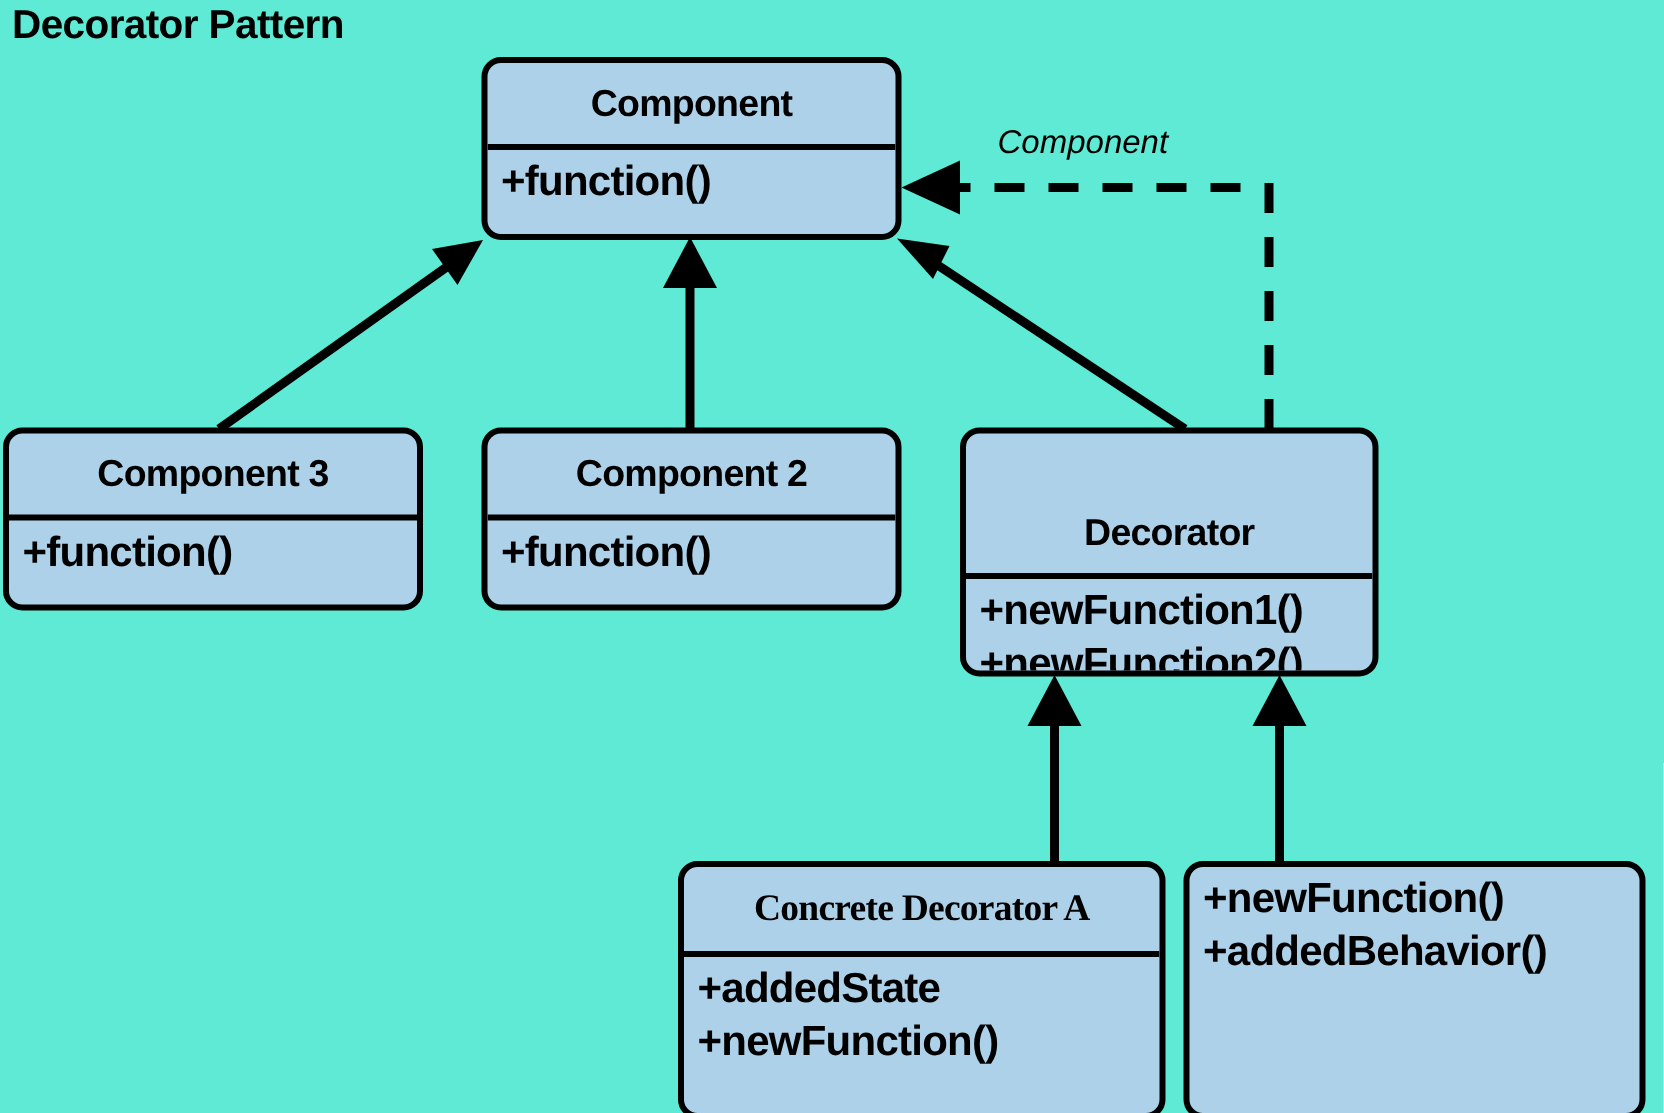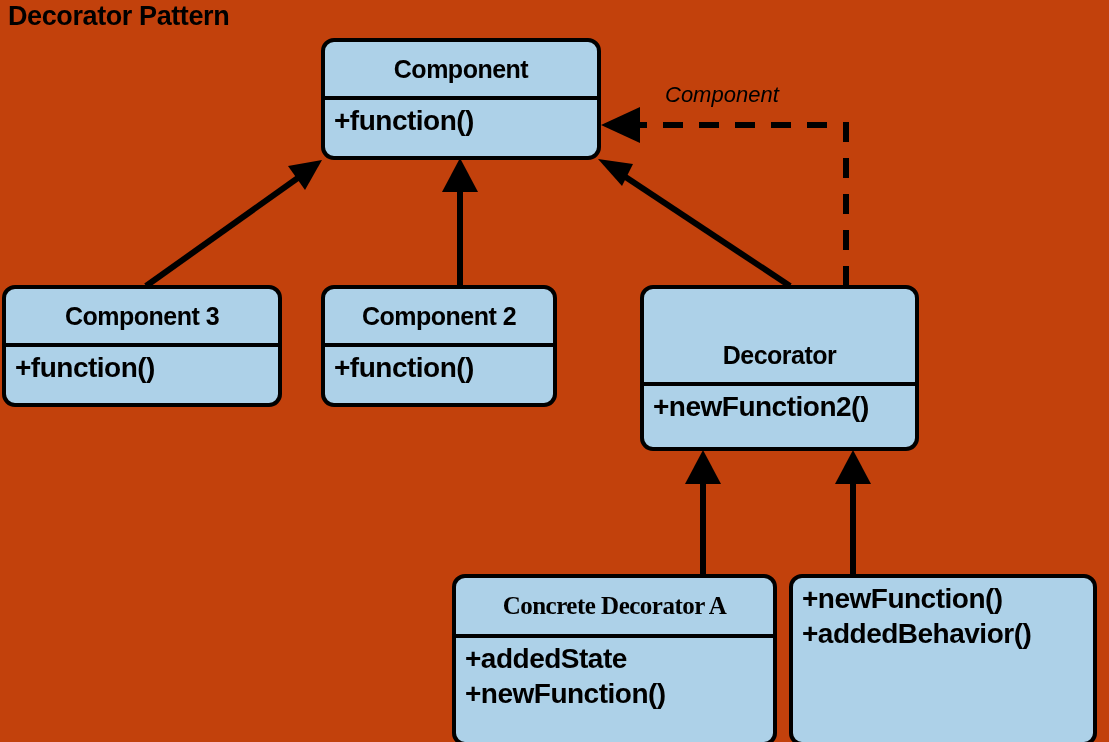--- a/index.html
+++ b/index.html
@@ -8,21 +8,21 @@
     padding: 0;
     background: #ffffff;
   }
   body {
     font-family: "Liberation Sans", sans-serif;
   }
   #canvas {
     position: relative;
     width: 1109px;
     height: 742px;
-    background: #c2410c;
+    background: #5eead4;
     overflow: hidden;
   }
   #edge-layer {
     position: absolute;
     left: 0;
     top: 0;
     width: 1109px;
     height: 742px;
     pointer-events: none;
   }
@@ -79,21 +79,21 @@
     color: #000000;
     white-space: nowrap;
     z-index: 6;
   }
 
   
   #class-component      { left: 321px; top: 38px;  width: 280px; height: 122px; }
   #class-component .class-name { height: 58px; }
   #class-component1     { left: 2px;   top: 285px; width: 280px; height: 122px; }
   #class-component1 .class-name { height: 58px; }
-  #class-component2     { left: 321px; top: 285px; width: 236px; height: 122px; }
+  #class-component2     { left: 321px; top: 285px; width: 280px; height: 122px; }
   #class-component2 .class-name { height: 58px; }
   #class-decorator      { left: 640px; top: 285px; width: 279px; height: 166px; }
   #class-decorator .class-name { height: 58px; margin-top: 39px; }
   #class-concrete-a     { left: 452px; top: 574px; width: 325px; height: 172px; }
   #class-concrete-a .class-name { height: 60px; font-family: Liberation Serif, serif; }
   #class-concrete-b     { left: 789px; top: 574px; width: 308px; height: 172px; }
   #class-concrete-b .class-name { height: 60px; }
 
   #label-component-assoc { left: 665px; top: 82px; }
 </style>
@@ -156,20 +156,21 @@
   <div id="class-component2" class="uml-class">
     <div class="class-name">Component 2</div>
     <div class="class-members">
       <div class="member">+function()</div>
     </div>
   </div>
 
   <div id="class-decorator" class="uml-class">
     <div class="class-name">Decorator</div>
     <div class="class-members">
+      <div class="member">+newFunction1()</div>
       <div class="member">+newFunction2()</div>
     </div>
   </div>
 
   <div id="class-concrete-a" class="uml-class">
     <div class="class-name">Concrete Decorator A</div>
     <div class="class-members">
       <div class="member">+addedState</div>
       <div class="member">+newFunction()</div>
     </div>

